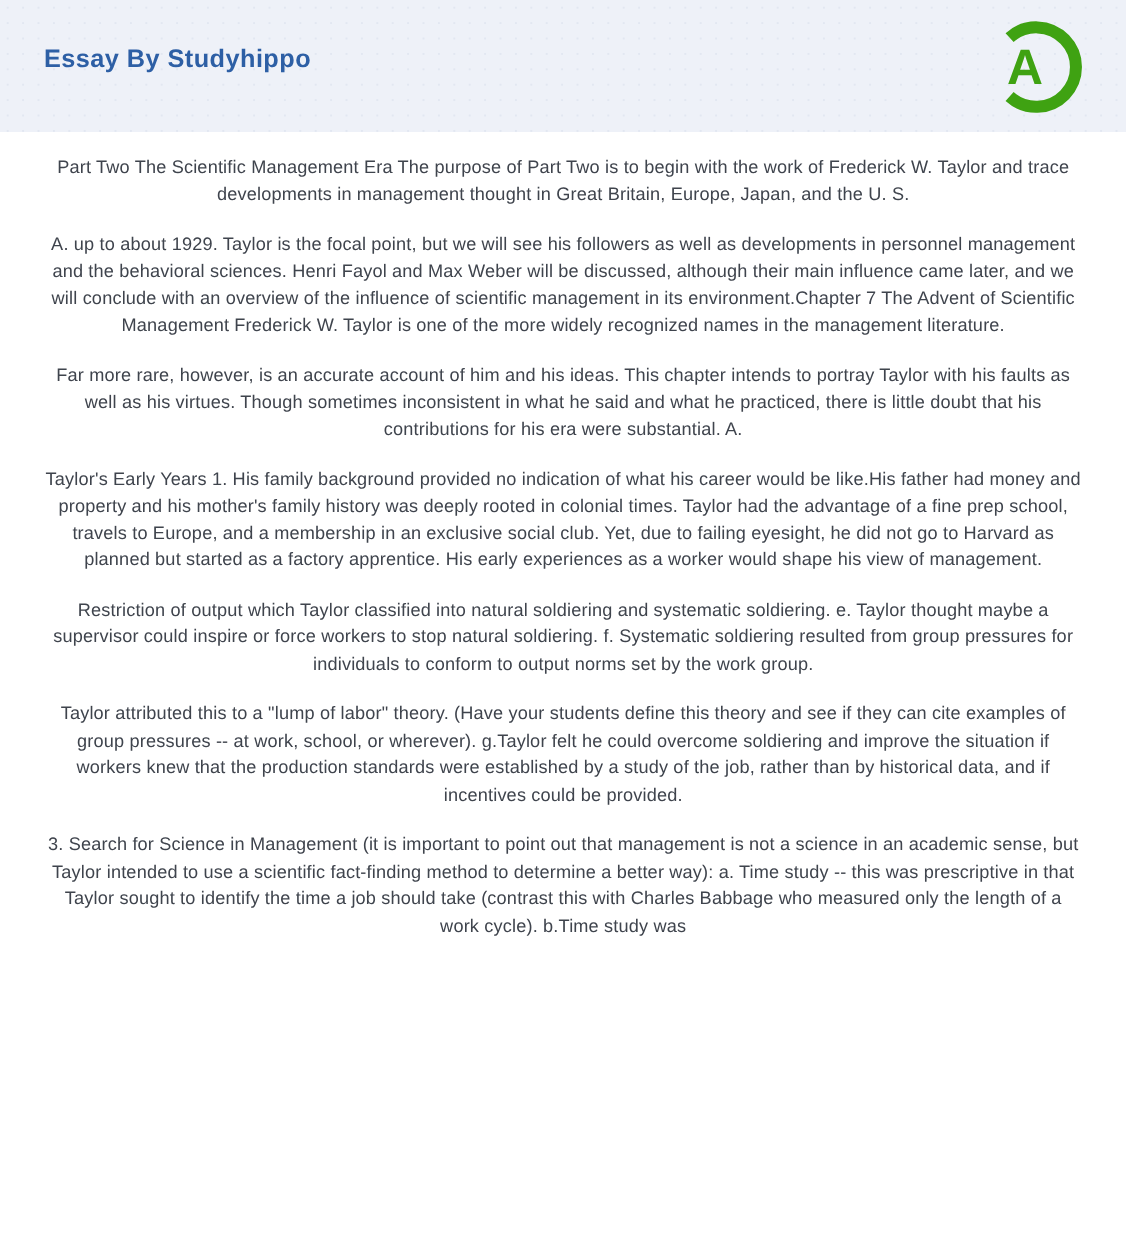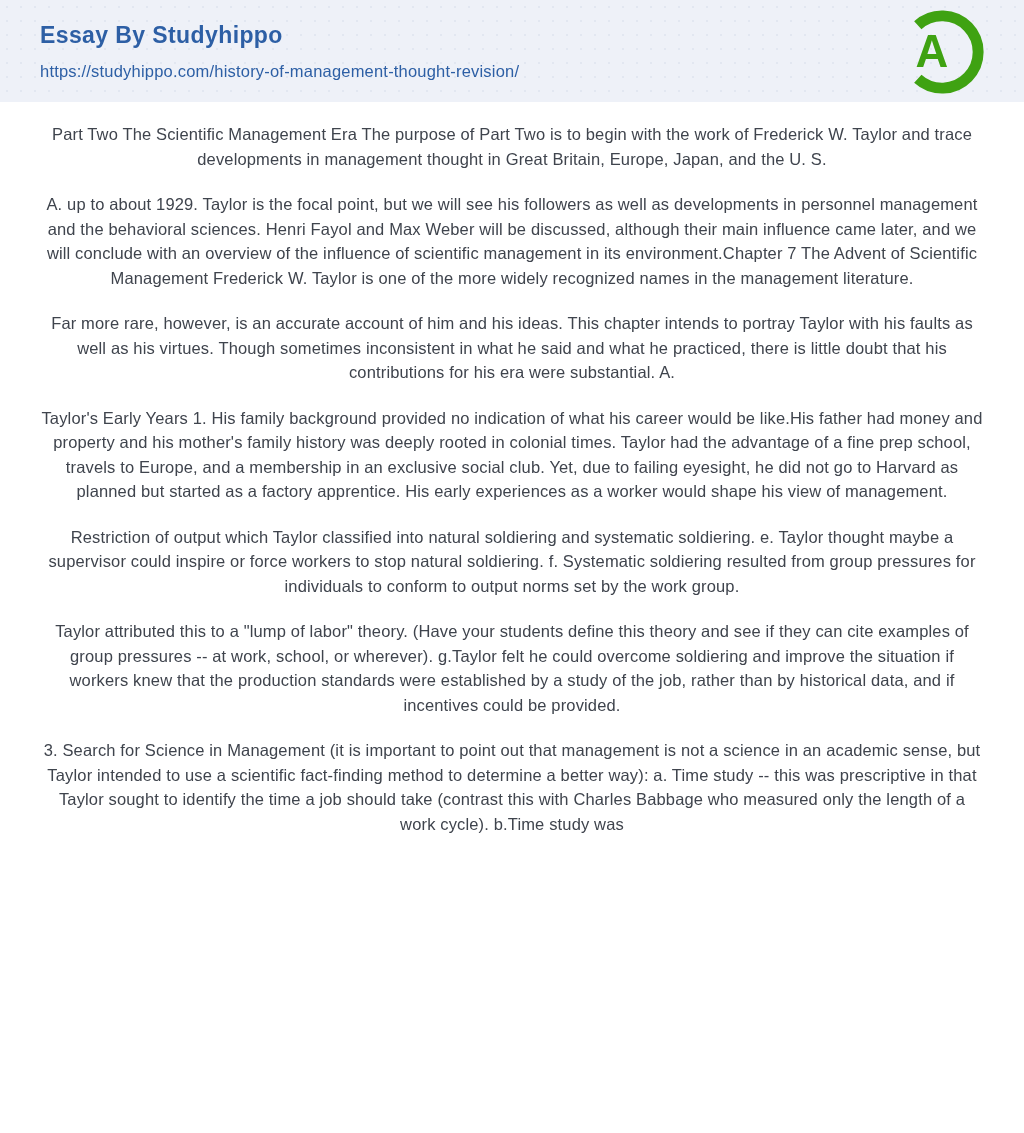--- a/index.html
+++ b/index.html
@@ -6,21 +6,21 @@
   html, body { background: #ffffff; }
   body {
     width: 1024px;
     min-height: 1133px;
     margin: 0 auto;
     font-family: "Liberation Sans", "DejaVu Sans", sans-serif;
     background: #ffffff;
   }
   .page-header {
     width: 100%;
-    height: 102px;
+    height: 120px;
     background-color: #eef1f8;
     background-image: radial-gradient(#e2e7f1 1px, rgba(0,0,0,0) 1px);
     background-size: 14px 14px;
     display: flex;
     align-items: center;
     justify-content: space-between;
     padding: 0 40px;
   }
   .header-text { display: flex; flex-direction: column; }
   .site-title {
@@ -59,21 +59,20 @@
     text-align: center;
   }
   .article-body p:last-child { margin-bottom: 0; }
 </style>
 </head>
 <body>
 
 <header class="page-header">
   <div class="header-text">
     <div class="site-title">Essay By Studyhippo</div>
-    <a class="article-url" href="#">https://studyhippo.com/history-of-management-thought-revision/</a>
   </div>
   <div class="logo-wrap">
     <svg viewBox="0 0 100 100" width="84" height="84" aria-hidden="true">
       <path d="M21.2,18.1 A43,43 0 1 1 21.2,81.9" fill="none" stroke="#3fa212" stroke-width="13" stroke-linecap="butt"></path>
       <text x="38" y="68" text-anchor="middle" font-family="Liberation Sans, DejaVu Sans, sans-serif" font-size="54" font-weight="700" fill="#3fa212">A</text>
     </svg>
   </div>
 </header>
 
 <main class="article">

